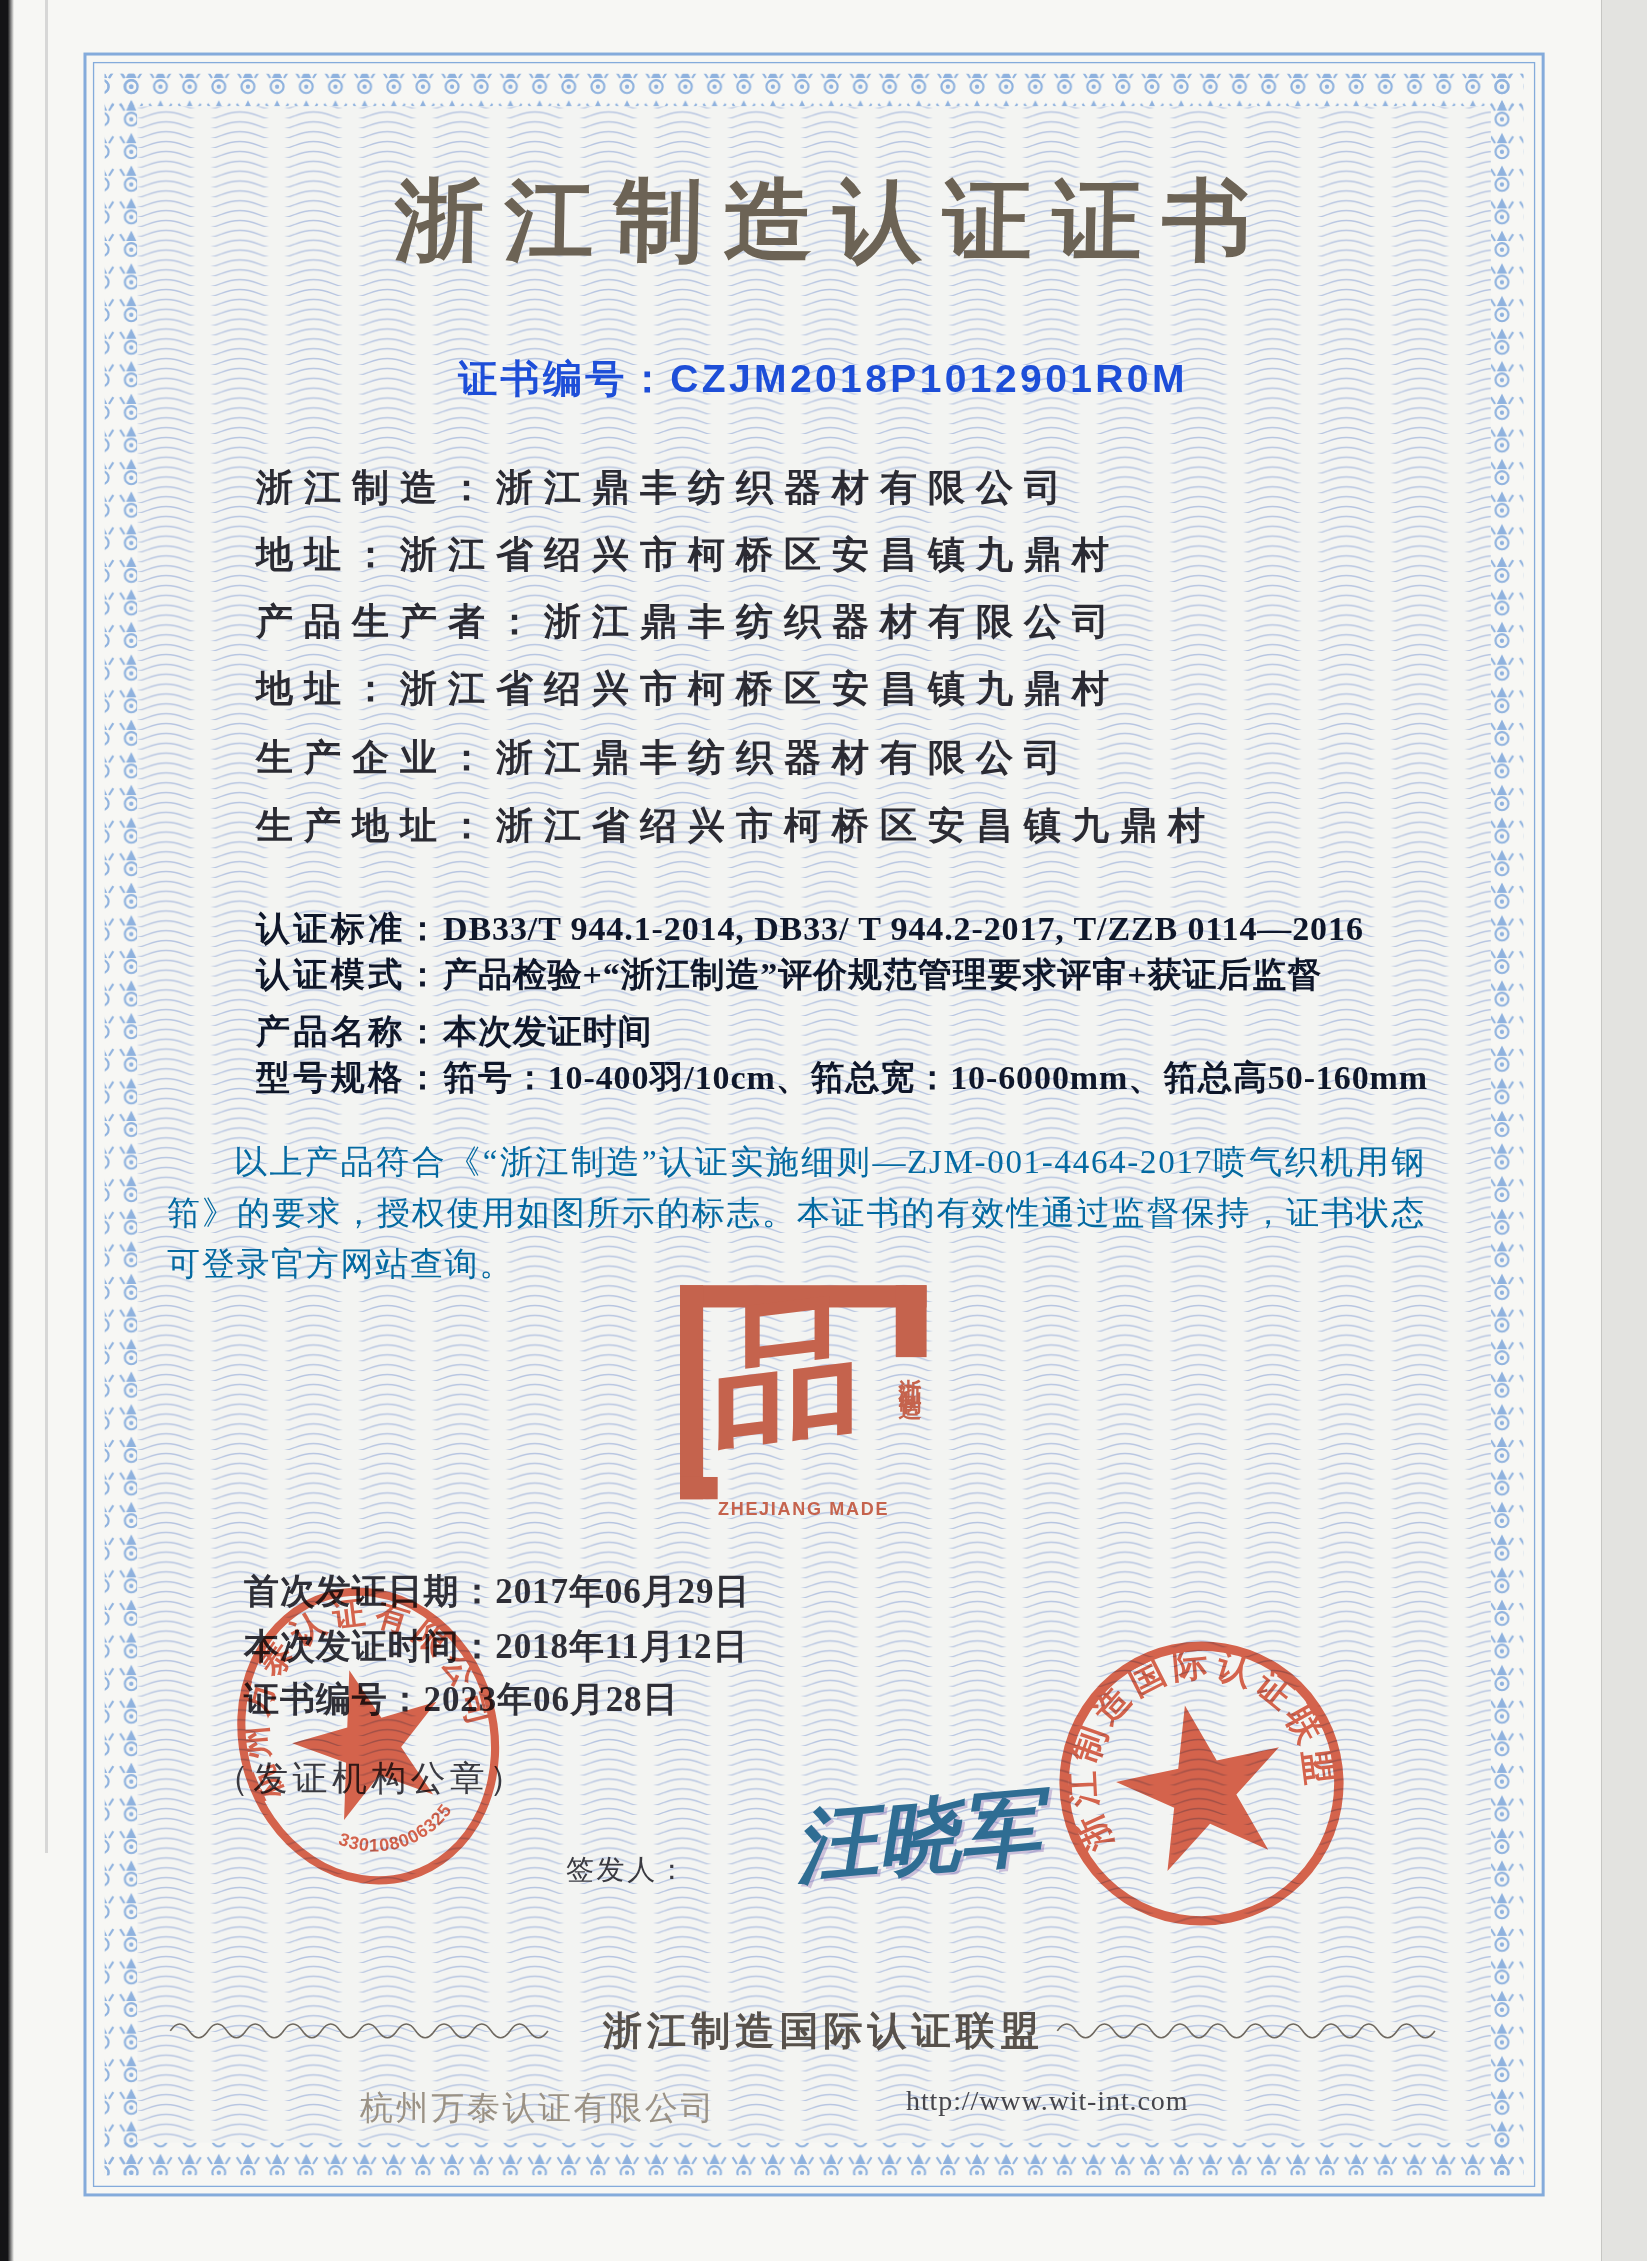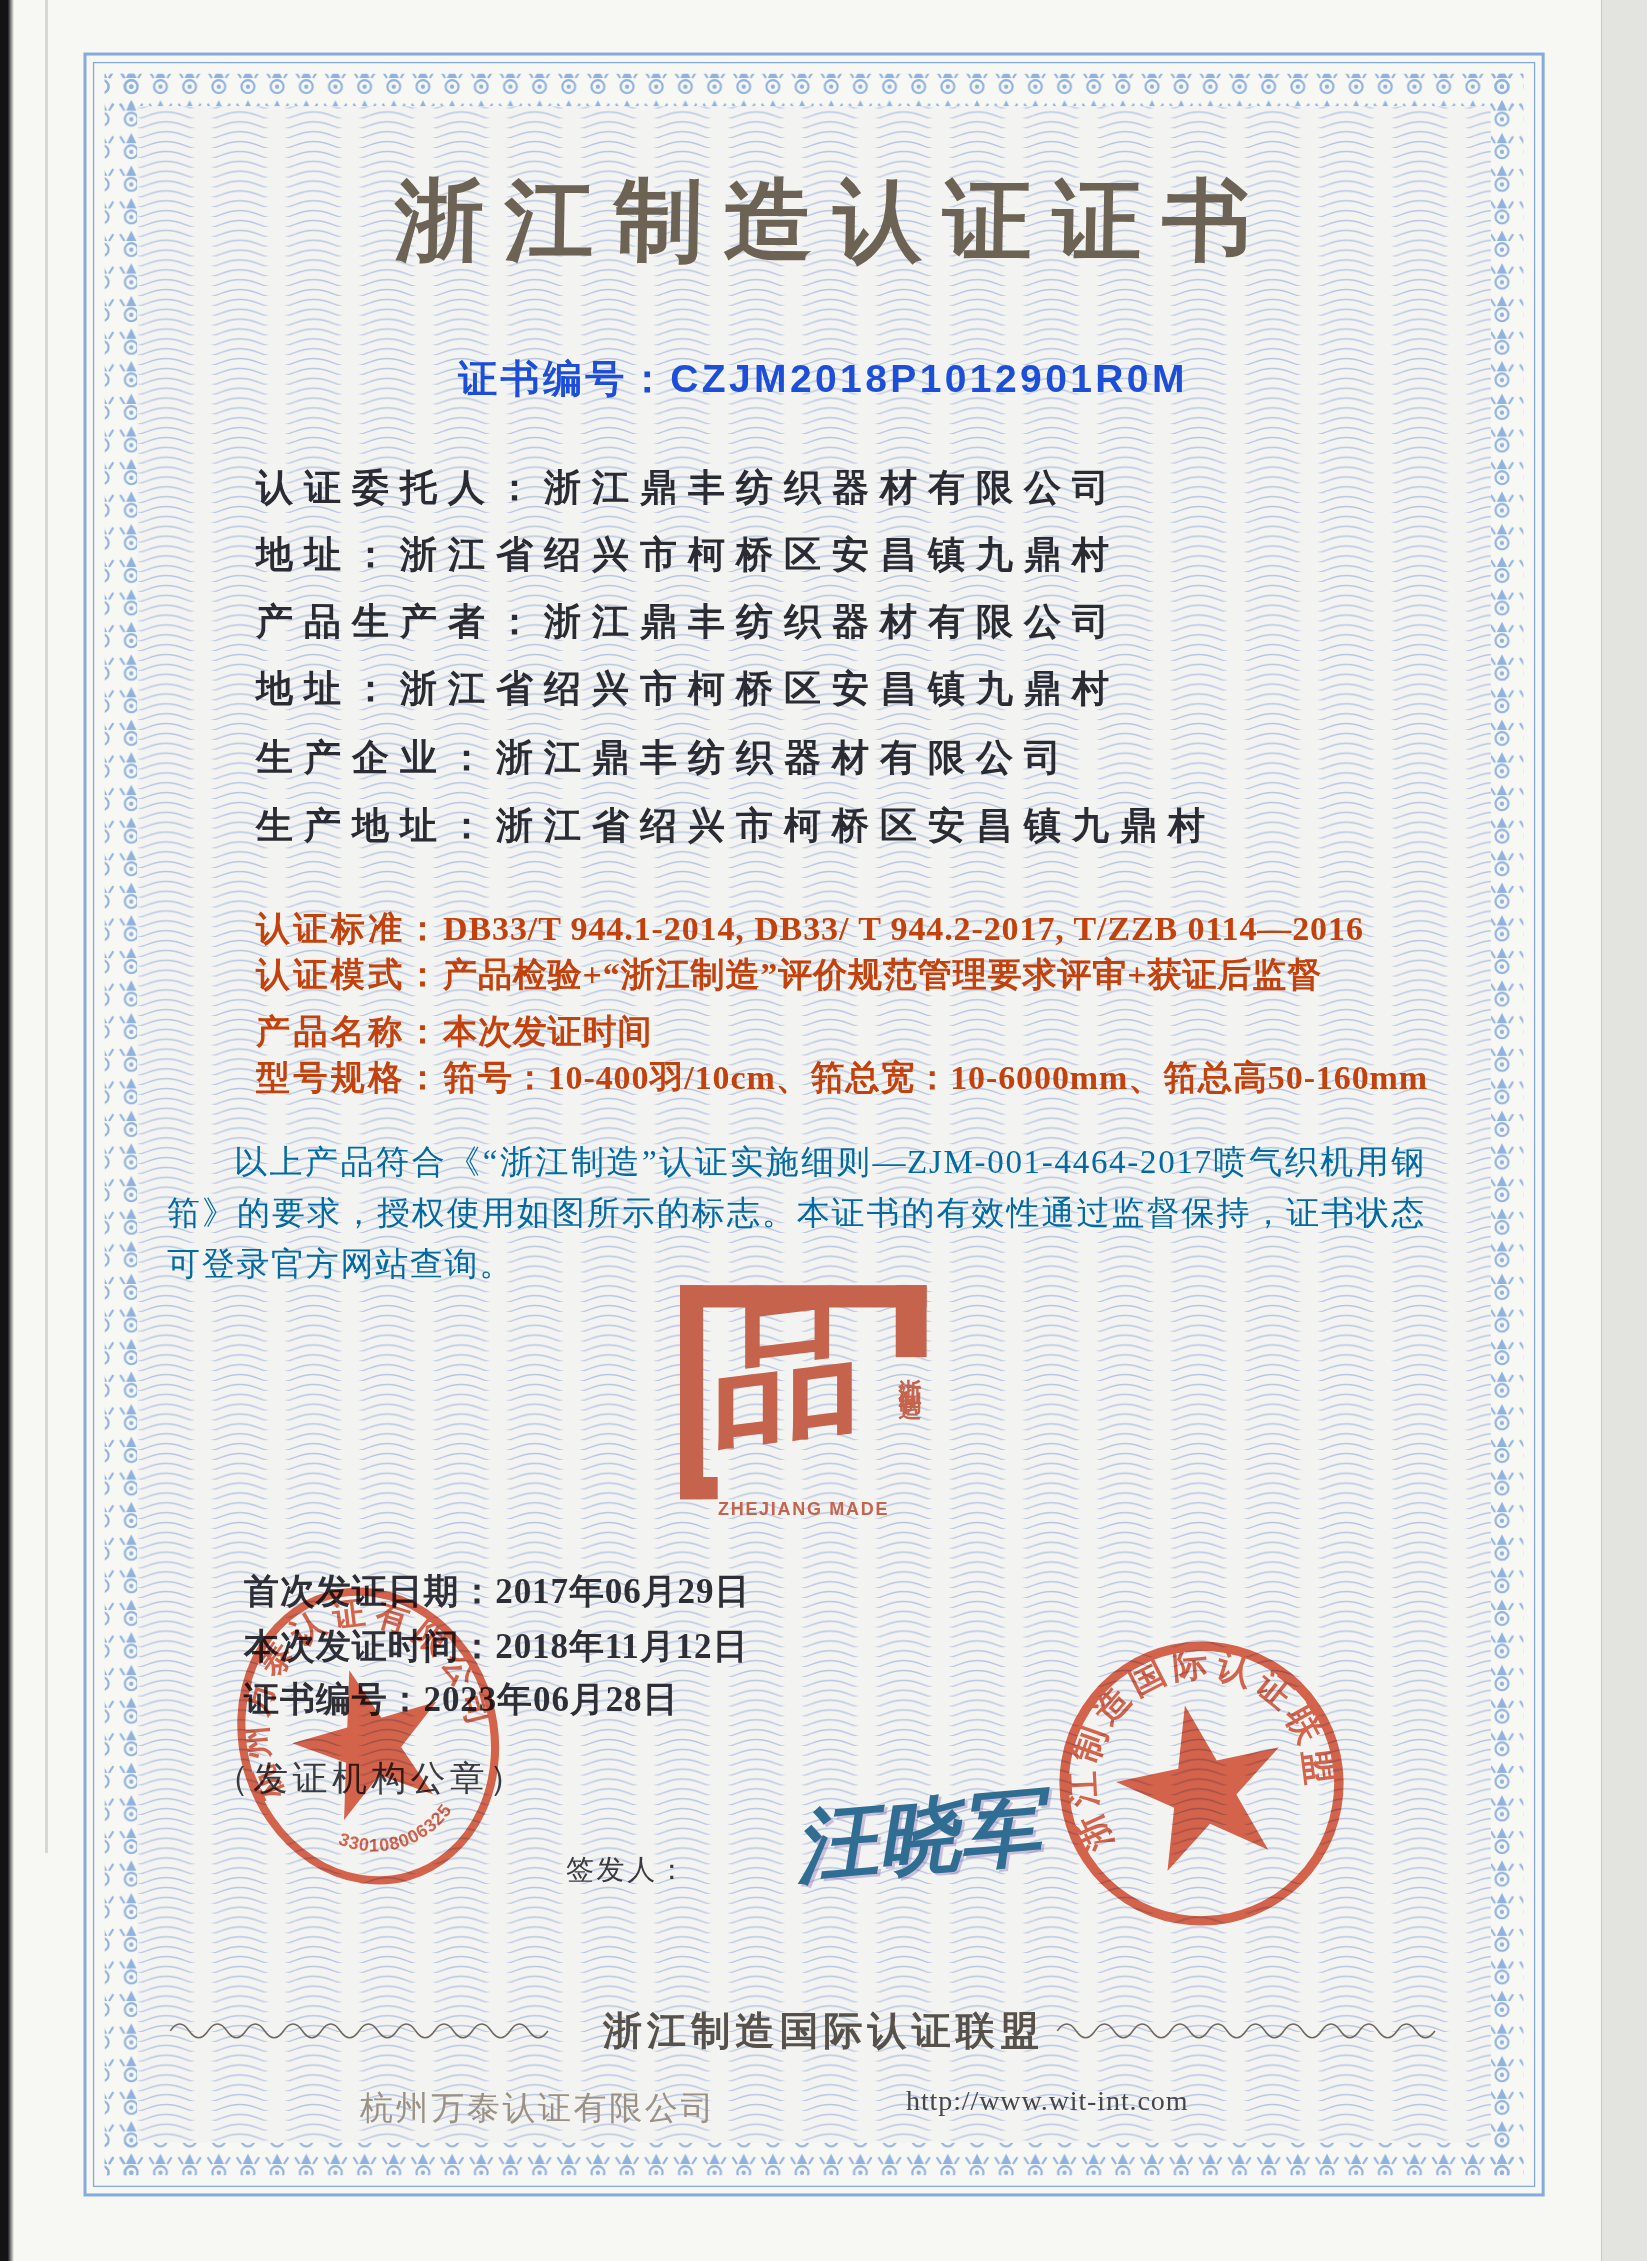--- a/index.html
+++ b/index.html
@@ -22,21 +22,21 @@
     transform:skewX(-1deg);
   }
   .certno{
     left:51px;width:1544px;top:352px;text-align:center;
     font-size:39px;font-weight:700;color:#1d4ed8;letter-spacing:3.4px;
   }
   
   .field{left:256px;font-size:37px;font-weight:700;color:#2b2b33;letter-spacing:11px;white-space:nowrap;}
   .f0{top:463px}.f1{top:530px}.f2{top:597px}.f3{top:664px}.f4{top:733px}.f5{top:801px}
   
-  .detail{left:256px;font-size:34px;color:#c2410c;white-space:nowrap;}
+  .detail{left:256px;font-size:34px;color:#0f172a;white-space:nowrap;}
   .detail .dl{font-weight:700;letter-spacing:3.4px;}
   .detail .dv{font-family:"Liberation Serif",serif;font-weight:600;letter-spacing:0.9px;}
   .d0{top:906px}.d1{top:952px}.d2{top:1009px}.d3{top:1055px}
   
   .statement{
     left:151px;width:1259px;top:1137px;
     font-family:"Liberation Serif",serif;font-size:33px;line-height:51px;
     color:#0369a1;text-indent:67px;letter-spacing:1.7px;text-align:justify;margin-left:16px;
   }
   
@@ -108,21 +108,21 @@
 </svg>
 
 <div class="abs scan-left"></div>
 <div class="abs scan-left2"></div>
 <div class="abs scan-right"></div>
 
 <div class="abs title">浙江制造认证证书</div>
 
 <div class="abs certno"><span>证书编号：</span><span>CZJM2018P1012901R0M</span></div>
 
-<div class="abs field f0"><span>认证委托人：</span><span>浙江鼎丰纺织器材有限公司</span></div>
+<div class="abs field f0"><span>浙江制造：</span><span>浙江鼎丰纺织器材有限公司</span></div>
 <div class="abs field f1"><span>地址：</span><span>浙江省绍兴市柯桥区安昌镇九鼎村</span></div>
 <div class="abs field f2"><span>产品生产者：</span><span>浙江鼎丰纺织器材有限公司</span></div>
 <div class="abs field f3"><span>地址：</span><span>浙江省绍兴市柯桥区安昌镇九鼎村</span></div>
 <div class="abs field f4"><span>生产企业：</span><span>浙江鼎丰纺织器材有限公司</span></div>
 <div class="abs field f5"><span>生产地址：</span><span>浙江省绍兴市柯桥区安昌镇九鼎村</span></div>
 
 <div class="abs detail d0"><span class="dl">认证标准：</span><span class="dv">DB33/T 944.1-2014, DB33/ T 944.2-2017, T/ZZB 0114—2016</span></div>
 <div class="abs detail d1"><span class="dl">认证模式：</span><span class="dv">产品检验+“浙江制造”评价规范管理要求评审+获证后监督</span></div>
 <div class="abs detail d2"><span class="dl">产品名称：</span><span class="dv">本次发证时间</span></div>
 <div class="abs detail d3"><span class="dl">型号规格：</span><span class="dv">筘号：10-400羽/10cm、筘总宽：10-6000mm、筘总高50-160mm</span></div>

